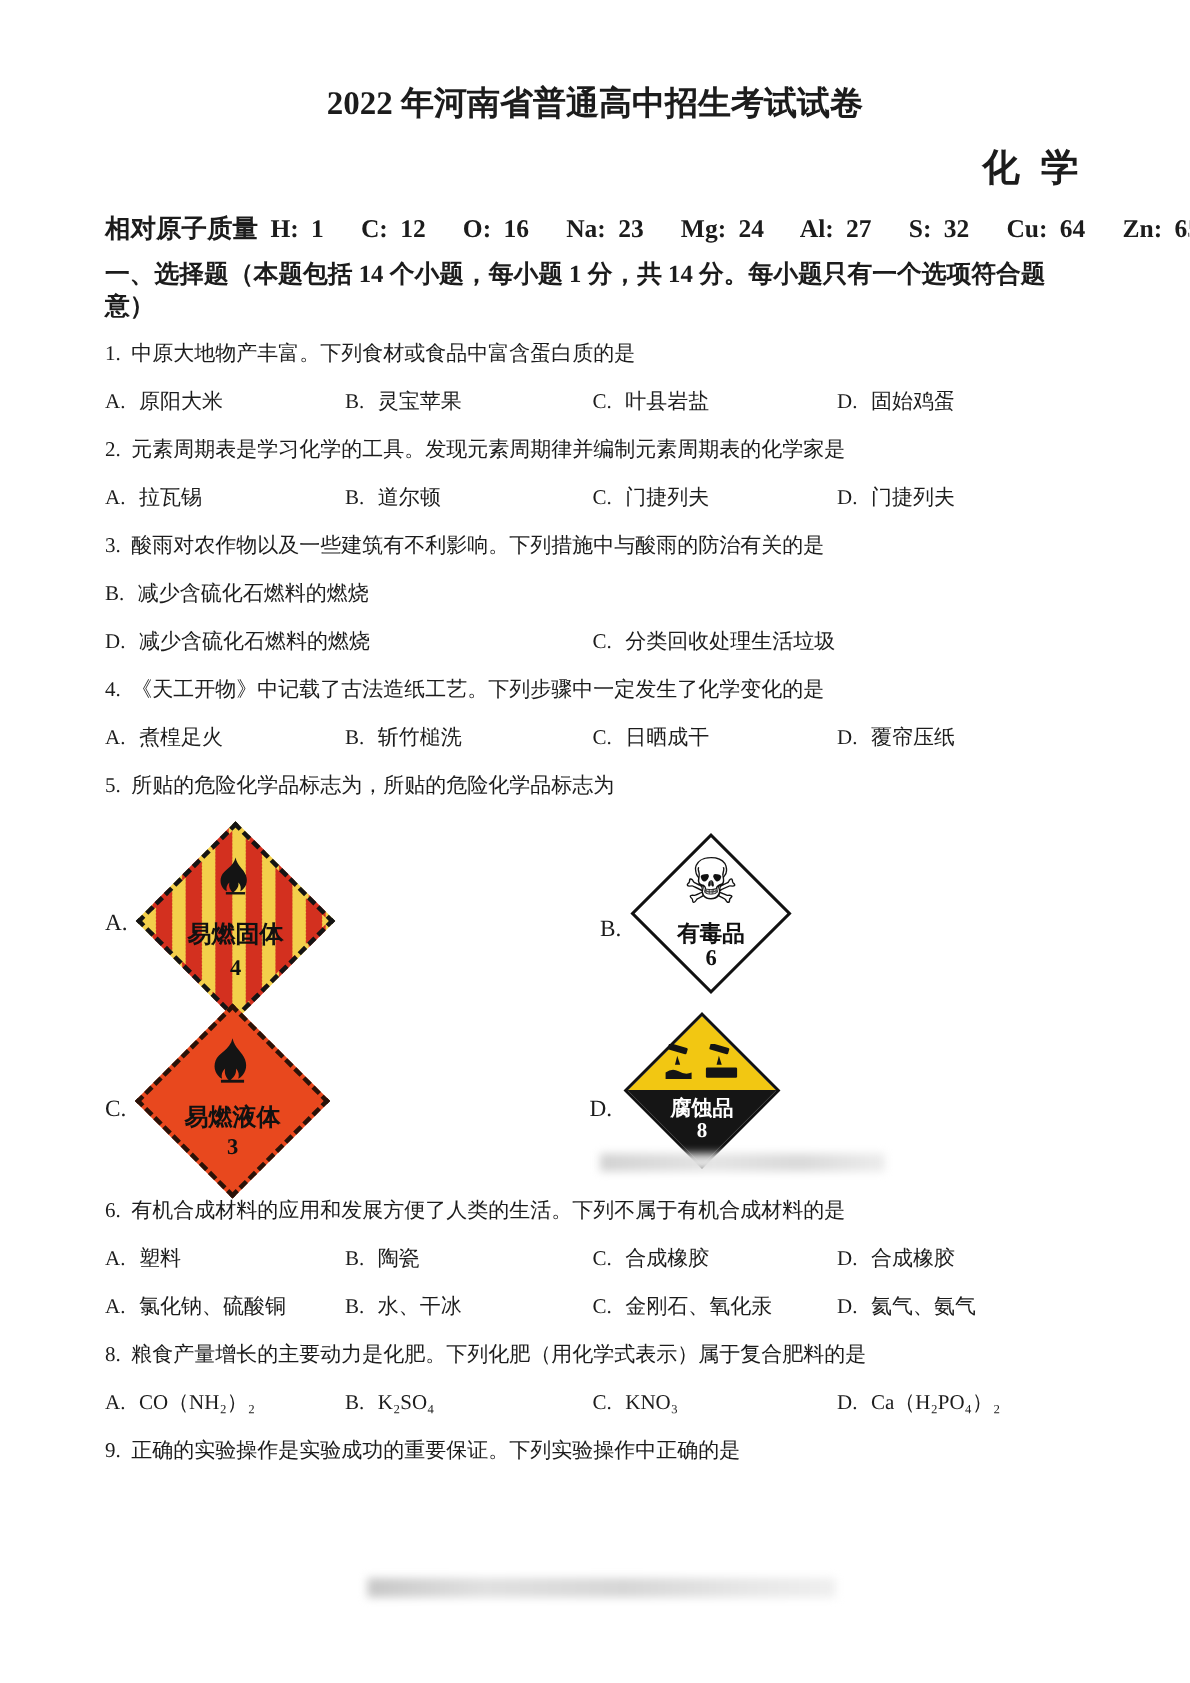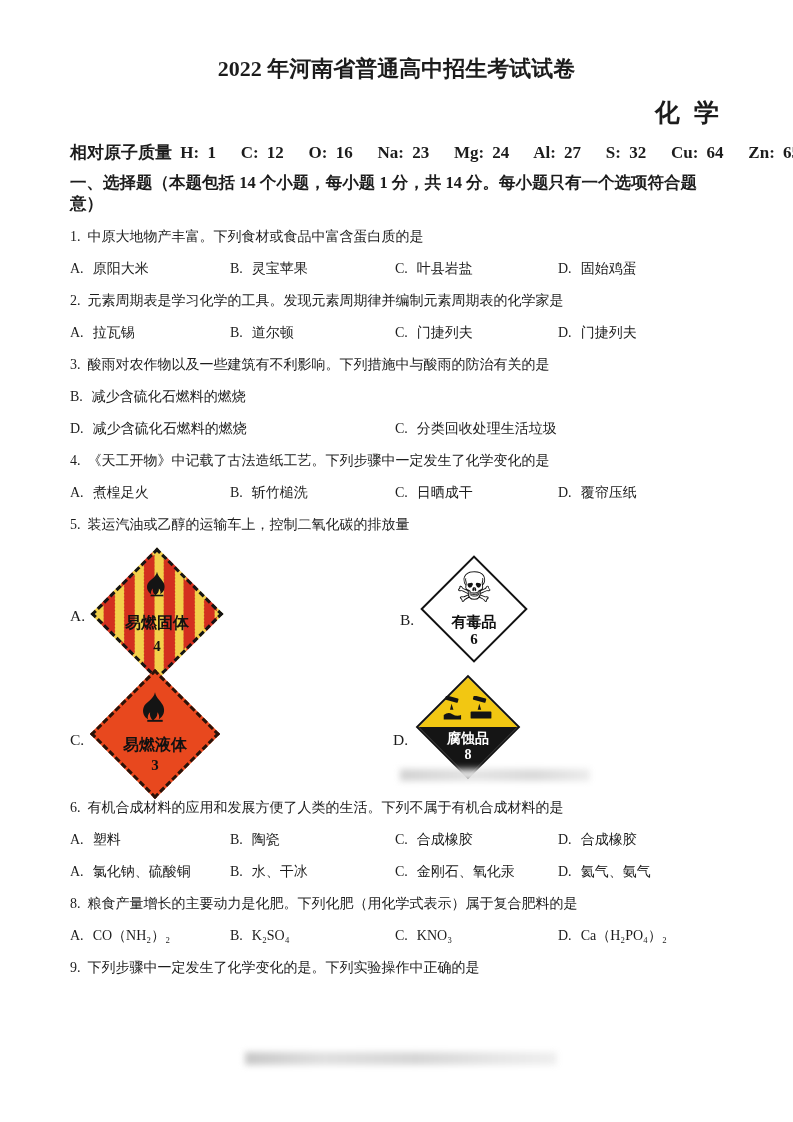--- a/index.html
+++ b/index.html
@@ -101,21 +101,21 @@
     <span class="qnum">4.</span><span>《天工开物》中记载了古法造纸工艺。下列步骤中一定发生了化学变化的是</span>
   </div>
   <div class="line opts4">
     <span class="opt"><span class="lbl">A.</span><span>煮楻足火</span></span>
     <span class="opt"><span class="lbl">B.</span><span>斩竹槌洗</span></span>
     <span class="opt"><span class="lbl">C.</span><span>日晒成干</span></span>
     <span class="opt"><span class="lbl">D.</span><span>覆帘压纸</span></span>
   </div>
 
   <div class="line">
-    <span class="qnum">5.</span><span>装运汽油或乙醇的运输车上，控制二氧化碳的排放量</span>
+    <span class="qnum">5.</span><span>所贴的危险化学品标志为，所贴的危险化学品标志为</span>
   </div>
 
   <div class="figure-area">
 
     <span class="sign-label" style="left:0;top:60px;">A.</span>
     <div class="sign sign-a">
       <div class="diamond">
         <div class="inner">
           <svg class="flame" width="30" height="26" viewBox="0 0 28 23">
             <path fill="#141414" d="M14 0 C15 5 19 7 20.5 11 C22 15 20.5 19 17 21 C17.6 19 17.2 17 15.8 15.6 C16.2 18.4 14.6 20.4 12.4 22 C10.6 20.2 9.6 18.2 10.2 15.6 C8.6 17 8 19 8.6 21 C5.4 19.2 3.8 15.4 5.2 11.6 C6.6 7.6 12.8 6 14 0 Z"></path>
@@ -196,17 +196,17 @@
     <span class="qnum">8.</span><span>粮食产量增长的主要动力是化肥。下列化肥（用化学式表示）属于复合肥料的是</span>
   </div>
   <div class="line opts4">
     <span class="opt"><span class="lbl">A.</span><span>CO（NH₂）₂</span></span>
     <span class="opt"><span class="lbl">B.</span><span>K₂SO₄</span></span>
     <span class="opt"><span class="lbl">C.</span><span>KNO₃</span></span>
     <span class="opt"><span class="lbl">D.</span><span>Ca（H₂PO₄）₂</span></span>
   </div>
 
   <div class="line">
-    <span class="qnum">9.</span><span>下列步骤中一定发生了化学变化的是。下列实验操作中正确的是</span>
+    <span class="qnum">9.</span><span>正确的实验操作是实验成功的重要保证。下列实验操作中正确的是</span>
   </div>
 
   <div class="blur-bottom"></div>
 </div>
 
 </body></html>

